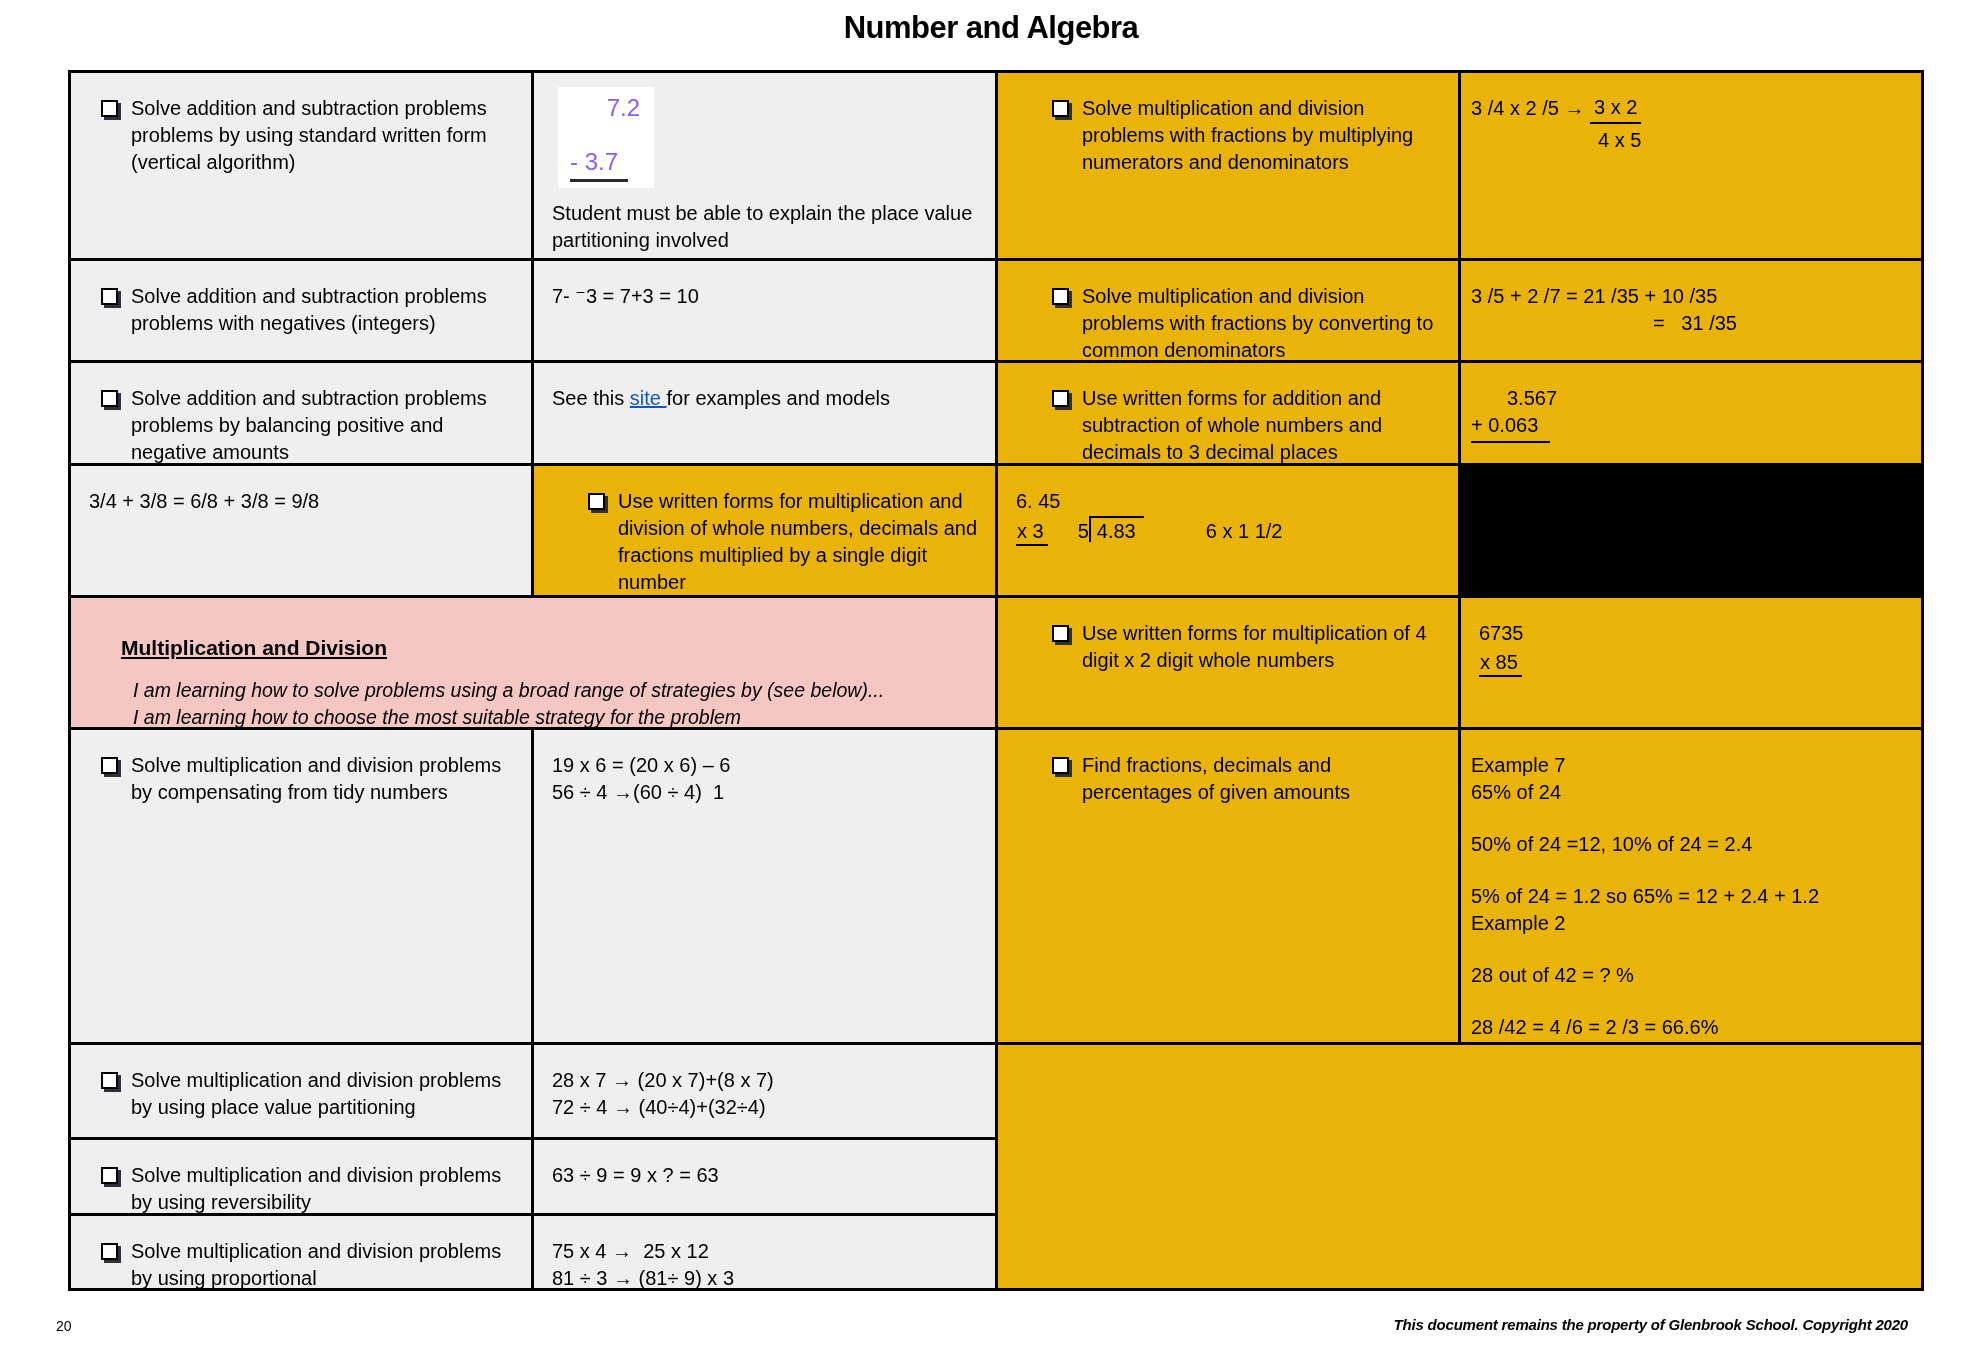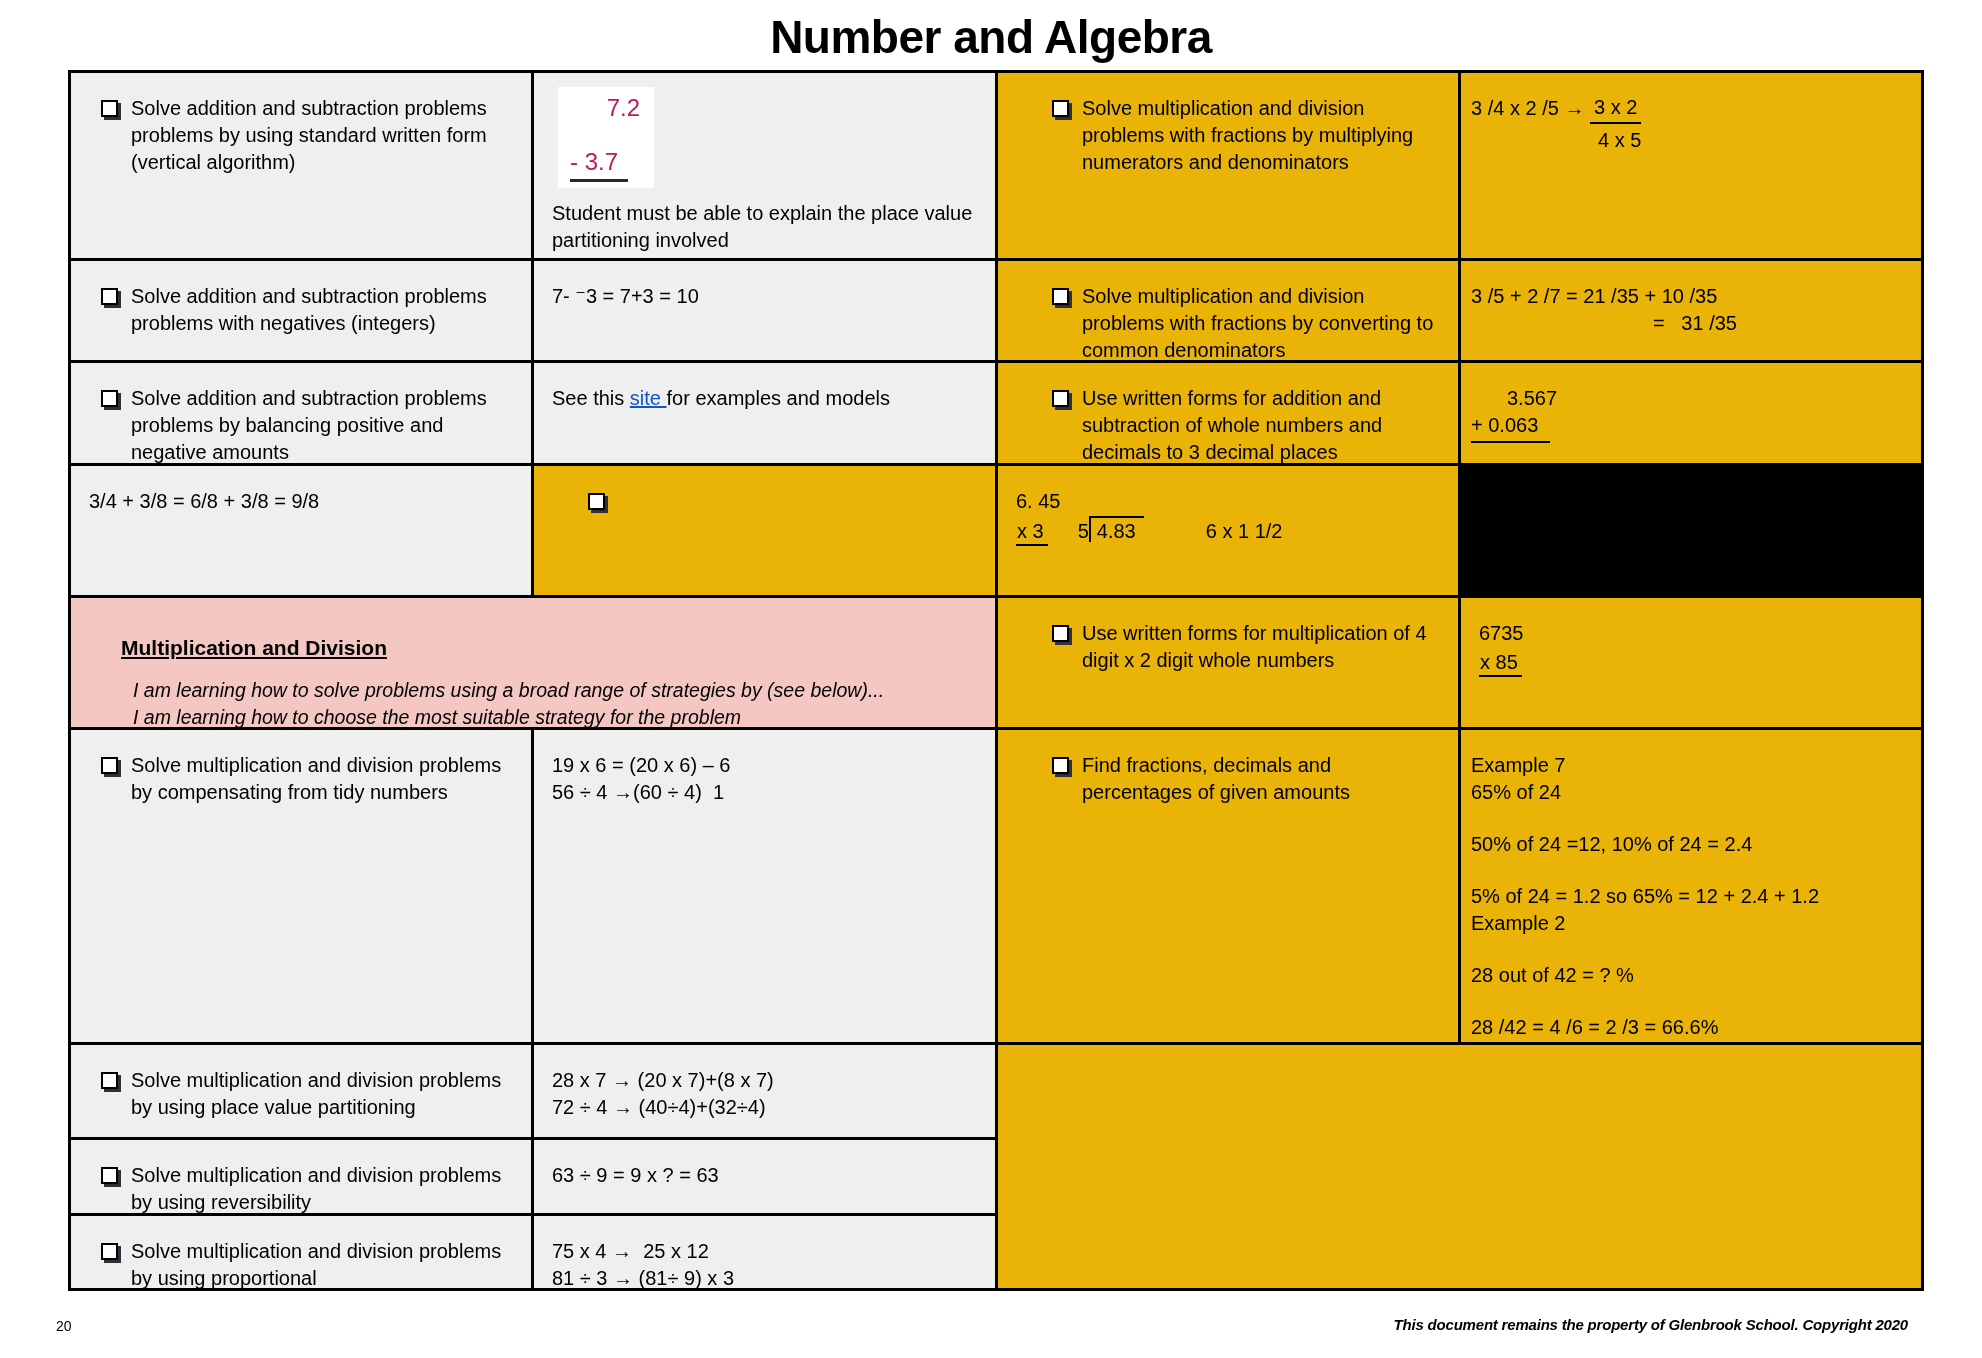--- a/index.html
+++ b/index.html
@@ -3,21 +3,21 @@
 <meta charset="utf-8">
 <style>
   html,body{margin:0;padding:0;}
   body{
     width:1982px;height:1358px;position:relative;background:#ffffff;
     font-family:"Liberation Sans","DejaVu Sans",sans-serif;color:#000;
     overflow:hidden;
   }
   .page-title{
     position:absolute;top:10px;left:0;width:100%;text-align:center;
-    font-size:46px;font-weight:bold;letter-spacing:-0.5px;
+    font-size:31px;font-weight:bold;letter-spacing:-0.5px;
   }
   .grid-table{
     position:absolute;left:68px;top:70px;
     display:grid;background:#000;border:3px solid #000;gap:3px;
     grid-template-columns:460px 461px 460px 460px;
     grid-template-rows:185px 99px 100px 129px 129px 312px 92px 73px 72px;
   }
   .cell{background:#eab308;font-size:20px;line-height:27px;box-sizing:border-box;}
   .gray{background:#efefef;}
   .desc{display:flex;align-items:flex-start;gap:13px;padding:22px 12px 10px 30px;}
@@ -40,21 +40,21 @@
   .frac-num{border-bottom:2px solid #000;padding:0 4px 2px;line-height:25px;}
   .frac-den{padding-top:3px;}
   .divwrap{margin-left:30px;white-space:nowrap;}
   .divbox{border-left:2px solid #000;border-top:2px solid #000;padding:2px 8px 0 6px;}
   .mult-extra{margin-left:62px;}
   .sum-top{margin-left:36px;white-space:pre-wrap;}
   .sum-top-sm{margin-left:8px;white-space:pre-wrap;}
   .sum-bottom{display:inline-block;border-bottom:2px solid #000;padding:0 12px 2px 0;white-space:pre-wrap;}
   .indent2{margin-left:182px;}
   .subimg{
-    background:#ffffff;display:inline-block;min-width:76px;color:#be185d;
+    background:#ffffff;display:inline-block;min-width:76px;color:#8b5cf6;
     padding:8px 8px 6px 12px;margin-left:6px;
   }
   .si-top{text-align:right;font-size:24px;line-height:26px;padding-right:6px;margin-bottom:28px;}
   .si-bottom{display:inline-block;font-size:24px;line-height:26px;border-bottom:3px solid #2a2a2a;padding:0 10px 4px 0;}
   .note{margin-top:12px;}
   .gapline{margin-top:25px;}
   .footer-page{position:absolute;left:56px;top:1318px;font-size:14px;}
   .footer-copy{
     position:absolute;right:74px;top:1316px;font-size:15px;
     font-style:italic;font-weight:600;letter-spacing:-0.2px;
@@ -116,20 +116,21 @@
   <div class="cell ex ex-right">
     <div class="sum-top">3.567</div>
     <div><span class="sum-bottom">+ 0.063</span></div>
   </div>
 
   <div class="cell gray ex">
     <div class="exline">3/4 + 3/8 = 6/8 + 3/8 = 9/8</div>
   </div>
   <div class="cell desc desc-right">
     <span class="checkbox"></span>
+    <div>Use written forms for multiplication and division of whole numbers, decimals and fractions multiplied by a single digit number</div>
   </div>
   <div class="cell ex ex-right">
     <div class="sum-top-sm exline">6. 45</div>
     <div style="margin-top:3px;">
       <span class="u" style="margin-left:8px;">x 3</span><span class="divwrap"><span>5</span><span class="divbox">4.83</span></span><span class="mult-extra exline">6 x 1 1/2</span>
     </div>
   </div>
 
   <div class="cell pink-cell">
     <div class="pink-heading">Multiplication and Division</div>

